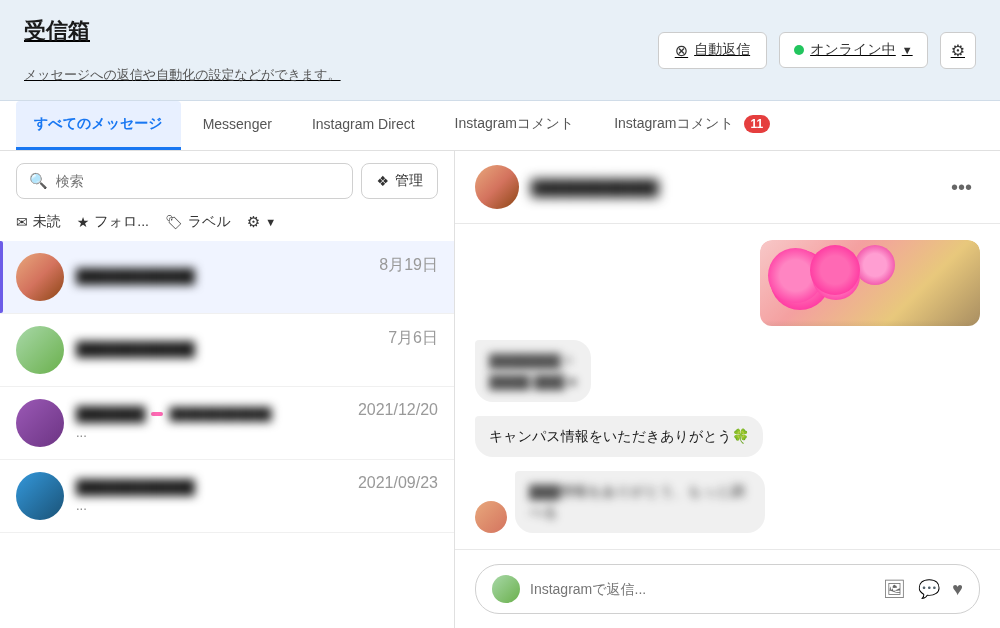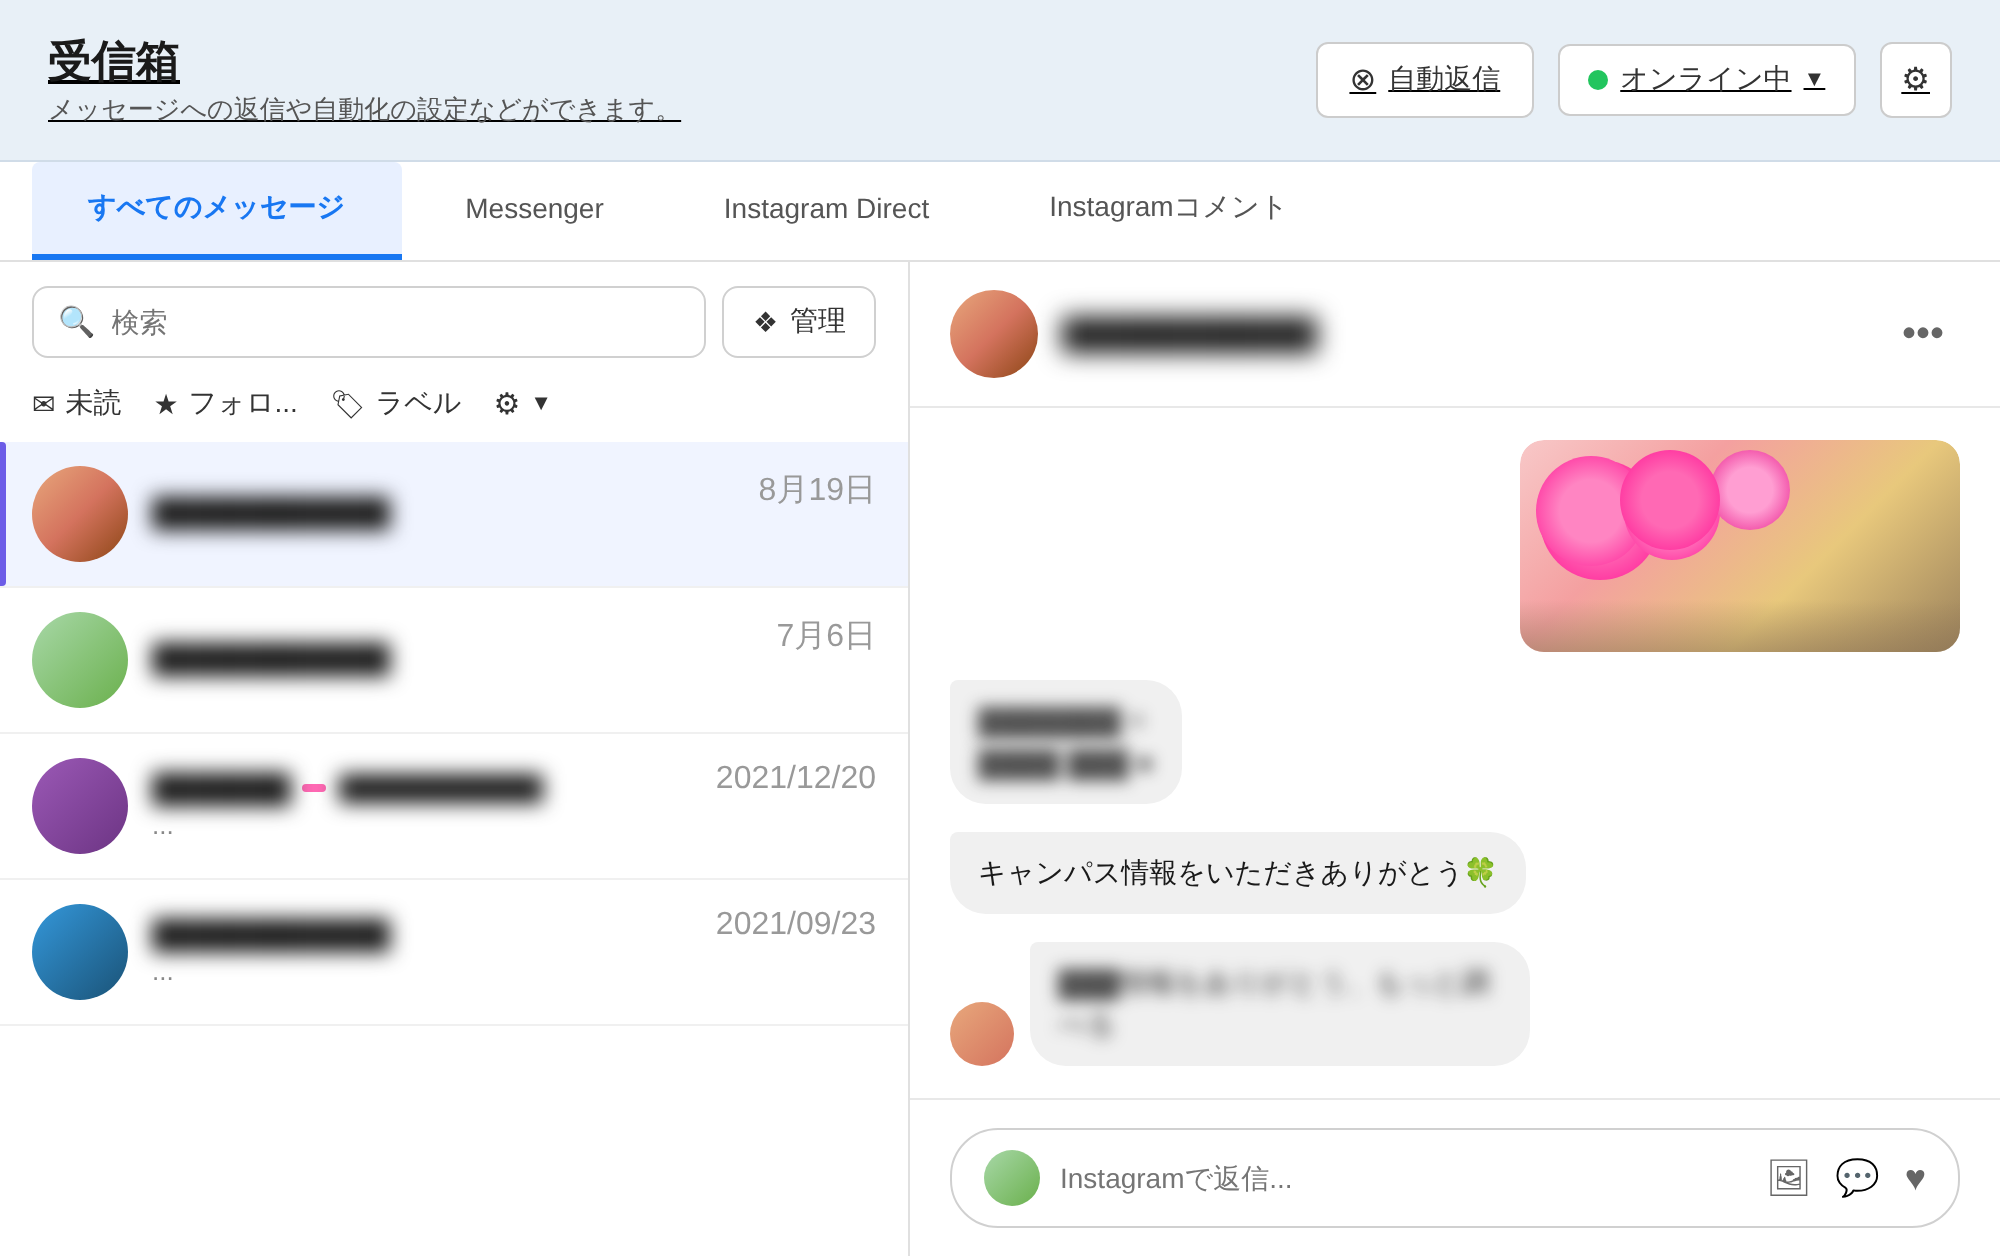--- a/index.html
+++ b/index.html
@@ -4,30 +4,30 @@
   <style>
     * { box-sizing: border-box; margin: 0; padding: 0; }
     body { font-family: -apple-system, BlinkMacSystemFont, 'Segoe UI', sans-serif; background: #f0f4f8; width: 1000px; height: 628px; overflow: hidden; }
 
     .app-container { width: 1000px; height: 628px; display: flex; flex-direction: column; background: #fff; }
 
     
     .header { background: #e8f0f7; padding: 16px 24px; display: flex; align-items: center; justify-content: space-between; border-bottom: 1px solid #d0dce8; min-height: 80px; text-decoration: underline; }
     .header-left {}
     .header-title { font-size: 22px; font-weight: 700; color: #1a1a1a; }
-    .header-subtitle { font-size: 13px; color: #555; margin-top: 0; }
+    .header-subtitle { font-size: 13px; color: #555; margin-top: 20px; }
     .header-right { display: flex; align-items: center; gap: 12px; }
     .header-btn { display: flex; align-items: center; gap: 6px; padding: 8px 16px; border-radius: 6px; border: 1.5px solid #ccc; background: #fff; cursor: pointer; font-size: 14px; color: #333; }
     .online-btn { display: flex; align-items: center; gap: 6px; padding: 8px 14px; border-radius: 6px; border: 1.5px solid #ccc; background: #fff; cursor: pointer; font-size: 14px; color: #333; }
     .gear-btn { padding: 8px 10px; border-radius: 6px; border: 1.5px solid #ccc; background: #fff; cursor: pointer; font-size: 16px; color: #333; }
     .green-dot { width: 10px; height: 10px; background: #22c55e; border-radius: 50%; display: inline-block; }
 
     
     .tabs { display: flex; align-items: center; padding: 0 16px; border-bottom: 1px solid #e0e0e0; background: #fff; gap: 4px; }
-    .tab { padding: 14px 28px; font-size: 14px; color: #555; cursor: pointer; border-bottom: 3px solid transparent; white-space: nowrap; }
+    .tab { padding: 14px 18px; font-size: 14px; color: #555; cursor: pointer; border-bottom: 3px solid transparent; white-space: nowrap; }
     .tab.active { color: #1877f2; border-bottom: 3px solid #1877f2; background: #e8f0ff; border-radius: 4px 4px 0 0; font-weight: 600; }
     .badge { background: #e53e3e; color: #fff; border-radius: 10px; padding: 2px 7px; font-size: 12px; font-weight: 700; margin-left: 6px; }
 
     
     .main { display: flex; flex: 1; overflow: hidden; }
 
     
     .left-panel { width: 455px; border-right: 1px solid #e0e0e0; display: flex; flex-direction: column; background: #fff; }
 
     
@@ -128,20 +128,24 @@
     </div>
     <div class="tab">
       <span>Messenger</span>
     </div>
     <div class="tab">
       <span>Instagram Direct</span>
     </div>
     <div class="tab">
       <span>Instagramコメント</span>
     </div>
+    <div class="tab">
+      <span>Instagramコメント</span>
+      <span class="badge">11</span>
+    </div>
   </div>
 
   <div class="main">
 
     <div class="left-panel">
 
       <div class="search-manage">
         <div class="search-box">
           <span class="search-icon">🔍</span>
           <input type="text" placeholder="検索" style="">

